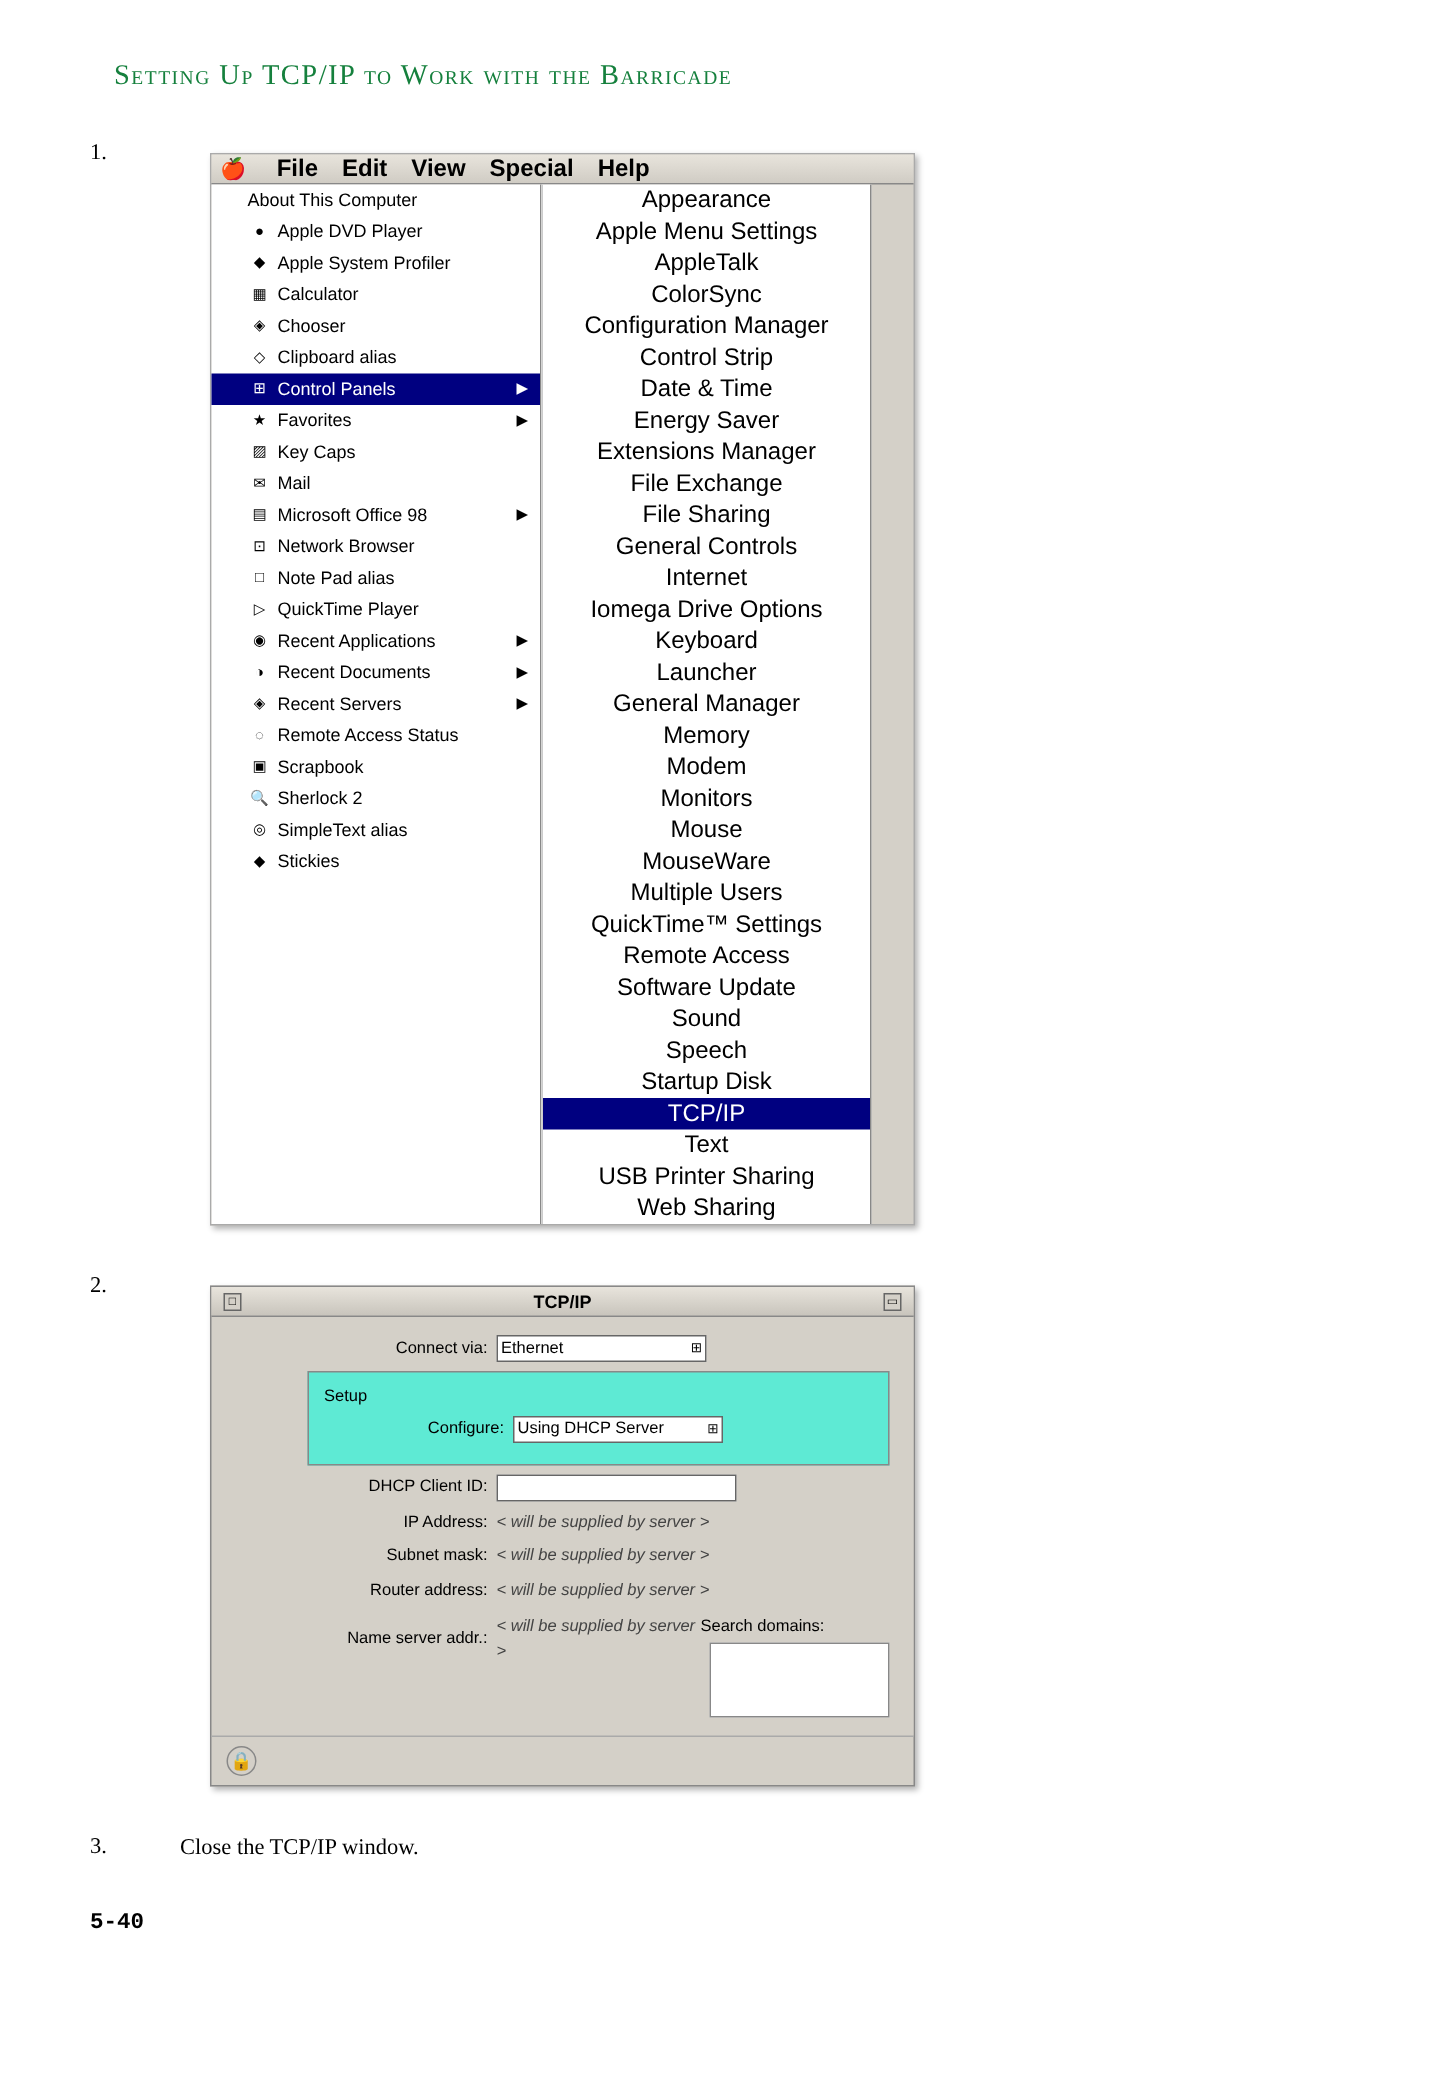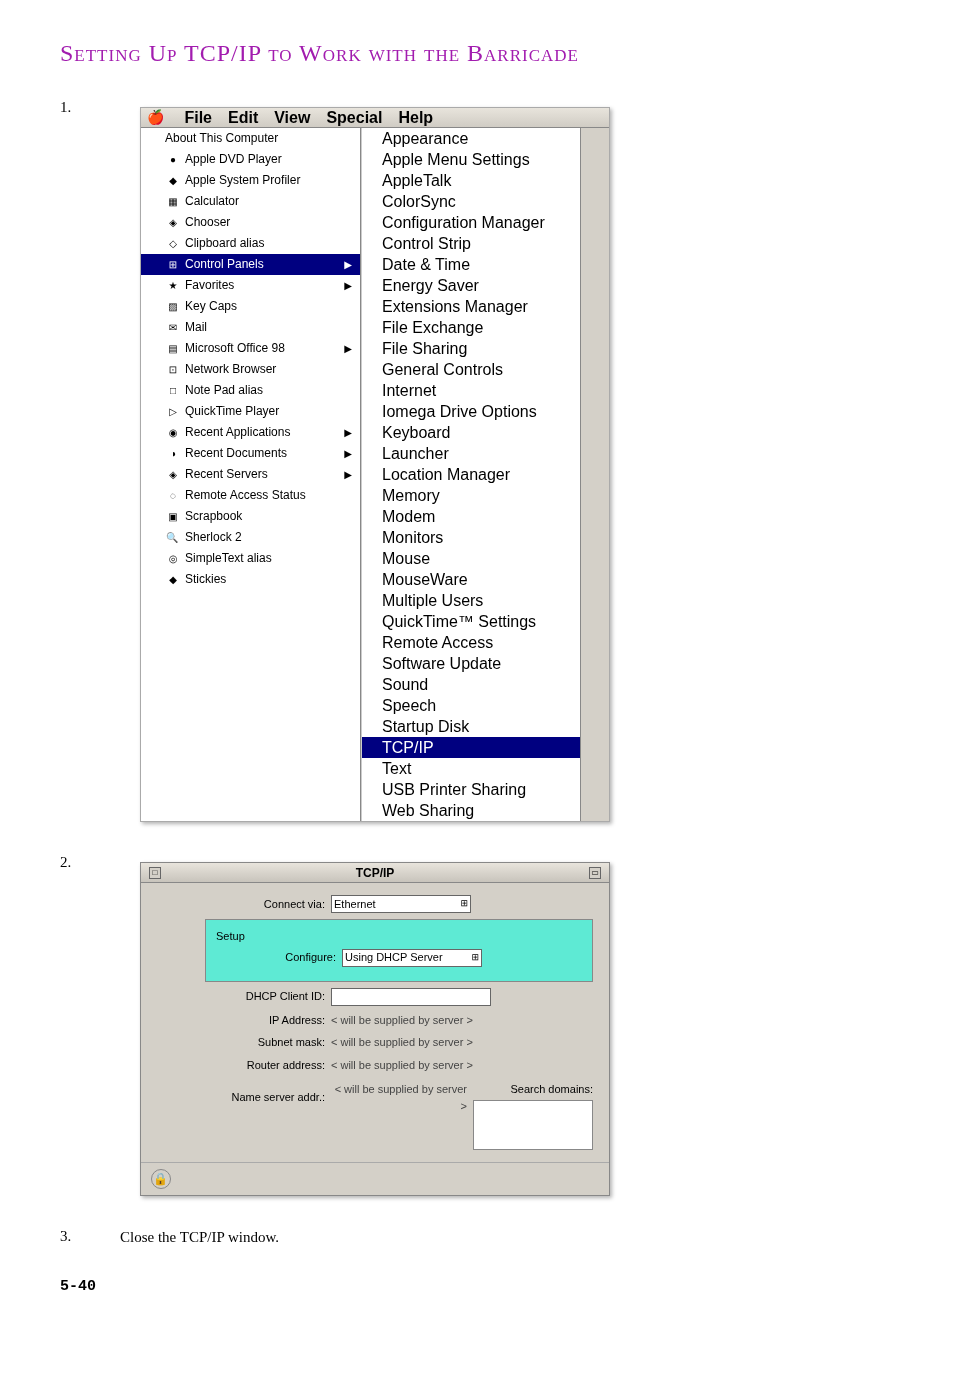--- a/index.html
+++ b/index.html
@@ -8,25 +8,26 @@
       font-family: Georgia, 'Times New Roman', serif;
       width: 954px;
       min-height: 1388px;
       padding: 40px 60px;
       color: #000;
     }
 
     
     .page-title {
       font-family: Georgia, serif;
-      font-size: 24px;
+      font-size: 19px;
       font-variant: small-caps;
       letter-spacing: 1px;
       margin-bottom: 30px;
-      color: #a21caf;
+      color: #15803d;
+      margin-left: 16px;
     }
 
     
     .step {
       display: flex;
       margin-bottom: 30px;
       align-items: flex-start;
     }
     .step-number {
       font-family: Georgia, serif;
@@ -69,20 +70,21 @@
       font-weight: bold;
       cursor: default;
     }
     .apple-icon {
       font-size: 14px;
       margin-right: 4px;
     }
 
     .menu-content {
       display: flex;
+      text-align: center;
     }
 
     .primary-menu {
       background: #fff;
       width: 220px;
       border-right: 1px solid #888;
     }
 
     .menu-item {
       padding: 2px 8px 2px 24px;
@@ -194,21 +196,21 @@
       font-family: Arial, sans-serif;
       text-align: right;
       min-width: 120px;
       margin-right: 6px;
       color: #000;
     }
     .field-value {
       font-size: 11px;
       font-family: Arial, sans-serif;
       color: #444;
-      text-align: right;
+      font-style: italic;
     }
     .field-input {
       background: #fff;
       border: 1px solid #666;
       height: 18px;
       width: 160px;
       font-size: 11px;
       padding: 1px 3px;
     }
     .field-select {
@@ -382,21 +384,21 @@
             <div class="submenu-item">Date &amp; Time</div>
             <div class="submenu-item">Energy Saver</div>
             <div class="submenu-item">Extensions Manager</div>
             <div class="submenu-item">File Exchange</div>
             <div class="submenu-item">File Sharing</div>
             <div class="submenu-item">General Controls</div>
             <div class="submenu-item">Internet</div>
             <div class="submenu-item">Iomega Drive Options</div>
             <div class="submenu-item">Keyboard</div>
             <div class="submenu-item">Launcher</div>
-            <div class="submenu-item">Location Manager</div>
+            <div class="submenu-item">General Manager</div>
             <div class="submenu-item">Memory</div>
             <div class="submenu-item">Modem</div>
             <div class="submenu-item">Monitors</div>
             <div class="submenu-item">Mouse</div>
             <div class="submenu-item">MouseWare</div>
             <div class="submenu-item">Multiple Users</div>
             <div class="submenu-item">QuickTime™ Settings</div>
             <div class="submenu-item">Remote Access</div>
             <div class="submenu-item">Software Update</div>
             <div class="submenu-item">Sound</div>
@@ -471,21 +473,21 @@
             <div class="field-value">&lt; will be supplied by server &gt;</div>
           </div>
 
           <div style="display:flex; margin-top: 8px;">
             <div style="flex:1;">
               <div class="field-row">
                 <div class="field-label">Name server addr.:</div>
                 <div class="field-value">&lt; will be supplied by server &gt;</div>
               </div>
             </div>
-            <div style="text-align:right;">
+            <div style="text-align:left;">
               <div style="font-size:11px;font-family:Arial,sans-serif;margin-bottom:2px;">Search domains:</div>
               <div class="search-domains-area"></div>
             </div>
           </div>
         </div>
 
         <div class="window-footer">
           <div class="lock-icon">🔒</div>
         </div>
       </div>

